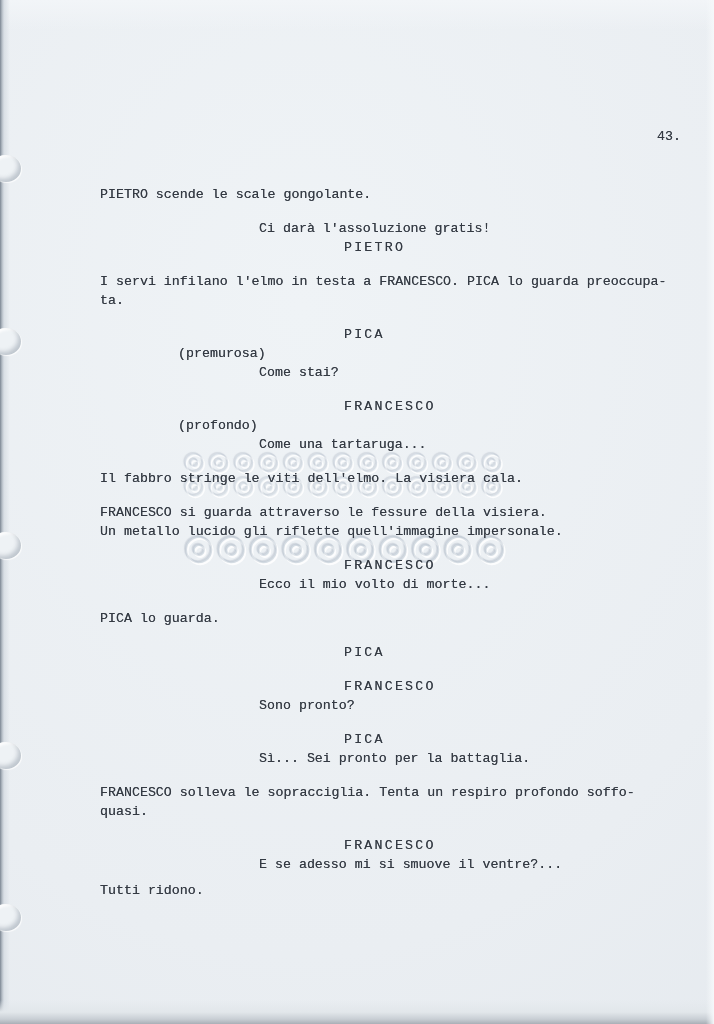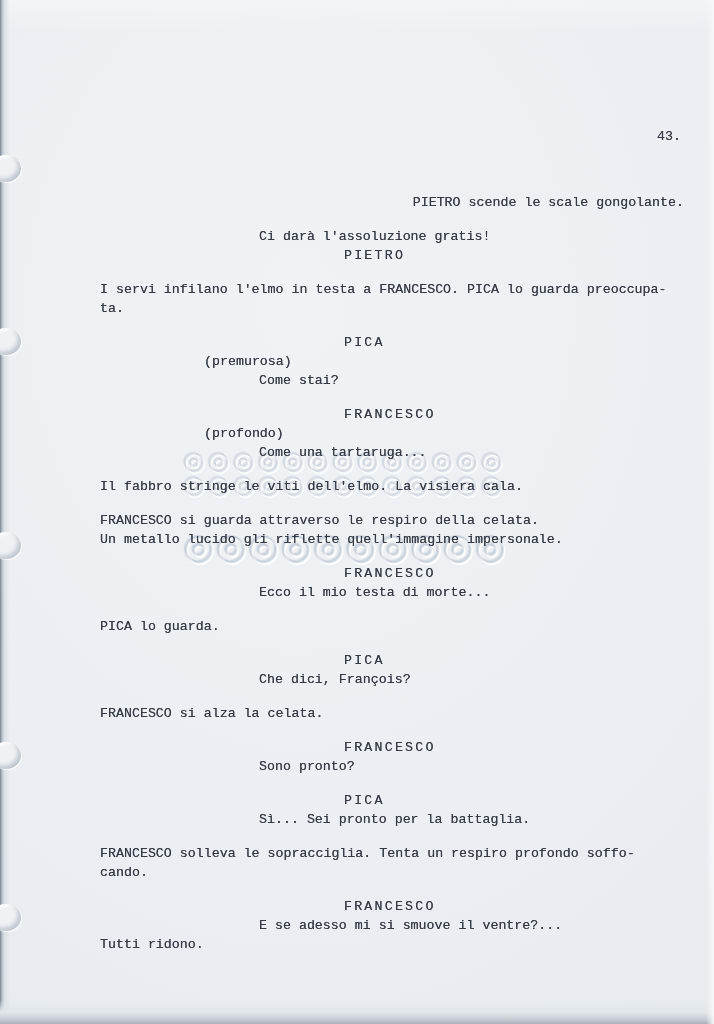--- a/index.html
+++ b/index.html
@@ -63,24 +63,24 @@
     position:absolute; left:657px; top:127px;
     font-size:16px; line-height:18px; z-index:2;
   }
   .content {
     position:absolute; left:100px; top:185px; width:584px;
     z-index:2;
   }
   .line { white-space:pre; font-size:13.3px; line-height:19px;
           text-shadow:0 0 0.5px rgba(47,53,64,0.75); }
   .block { margin-top:15px; }
-  .block.first { margin-top:8px;text-align:right; }
-  .block.tight { margin-top:0; }
+  .block.first { margin-top:0; }
+  .block.tight { margin-top:7px; }
   .line.dial  { margin-left:159px; }
-  .line.paren { margin-left:104px; }
+  .line.paren { margin-left:78px; }
   .line.char  { margin-left:244px; letter-spacing:2.2px; }
 </style>
 </head>
 <body>
 
 <div class="scan">
 
   <div class="edge-top"></div>
   <div class="edge-left"></div>
   <div class="edge-bottom"></div>
@@ -121,48 +121,44 @@
       </div>
       <div class="block">
         <div class="line char">FRANCESCO</div>
         <div class="line paren">(profondo)</div>
         <div class="line dial">Come una tartaruga...</div>
       </div>
       <div class="block">
         <div class="line act">Il fabbro stringe le viti dell'elmo. La visiera cala.</div>
       </div>
       <div class="block">
-        <div class="line act">FRANCESCO si guarda attraverso le respiro della celata.</div>
+        <div class="line act">FRANCESCO si guarda attraverso le fessure della visiera.</div>
         <div class="line act">Un metallo lucido gli riflette quell'immagine impersonale.</div>
       </div>
       <div class="block">
         <div class="line char">FRANCESCO</div>
-        <div class="line dial">Ecco il mio testa di morte...</div>
+        <div class="line dial">Ecco il mio volto di morte...</div>
       </div>
       <div class="block">
         <div class="line act">PICA lo guarda.</div>
       </div>
       <div class="block">
         <div class="line char">PICA</div>
-        <div class="line dial">Che dici, François?</div>
-      </div>
-      <div class="block">
-        <div class="line act">FRANCESCO si alza la celata.</div>
       </div>
       <div class="block">
         <div class="line char">FRANCESCO</div>
         <div class="line dial">Sono pronto?</div>
       </div>
       <div class="block">
         <div class="line char">PICA</div>
         <div class="line dial">Sì... Sei pronto per la battaglia.</div>
       </div>
       <div class="block">
         <div class="line act">FRANCESCO solleva le sopracciglia. Tenta un respiro profondo soffo-</div>
-        <div class="line act">cando.</div>
+        <div class="line act">quasi.</div>
       </div>
       <div class="block">
         <div class="line char">FRANCESCO</div>
         <div class="line dial">E se adesso mi si smuove il ventre?...</div>
       </div>
       <div class="block tight">
         <div class="line act">Tutti ridono.</div>
       </div>
     </div>
 

